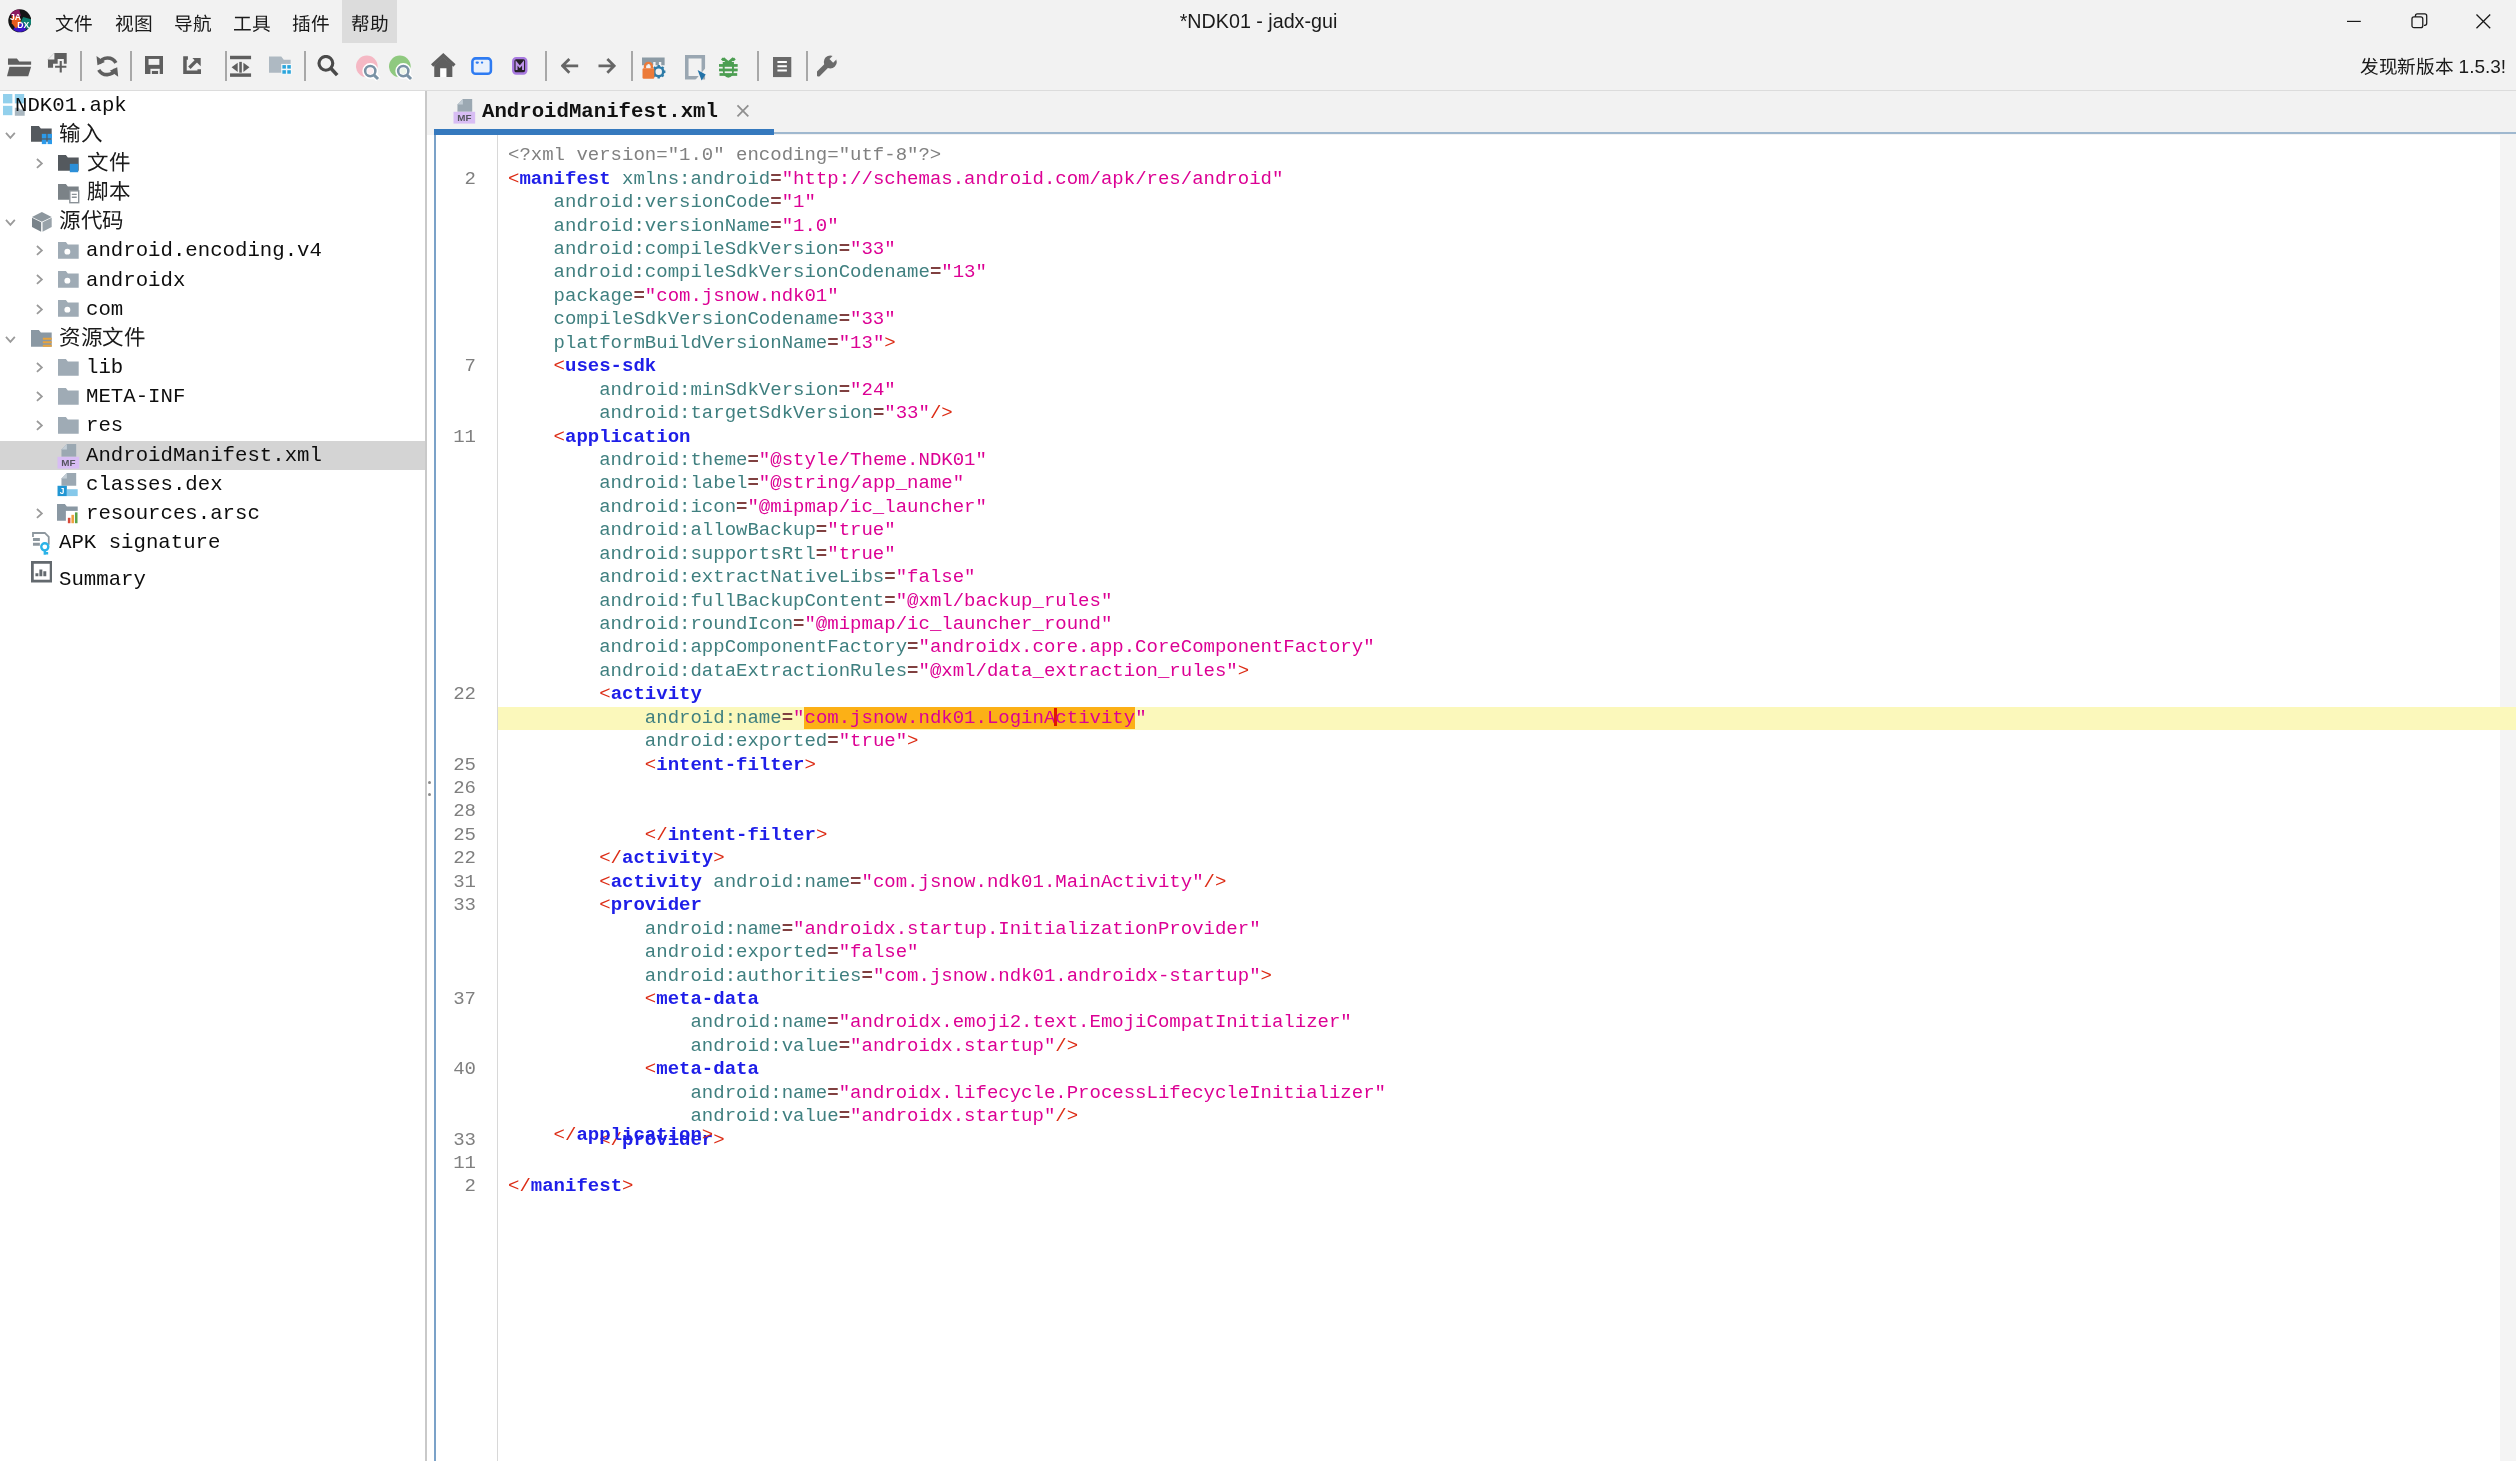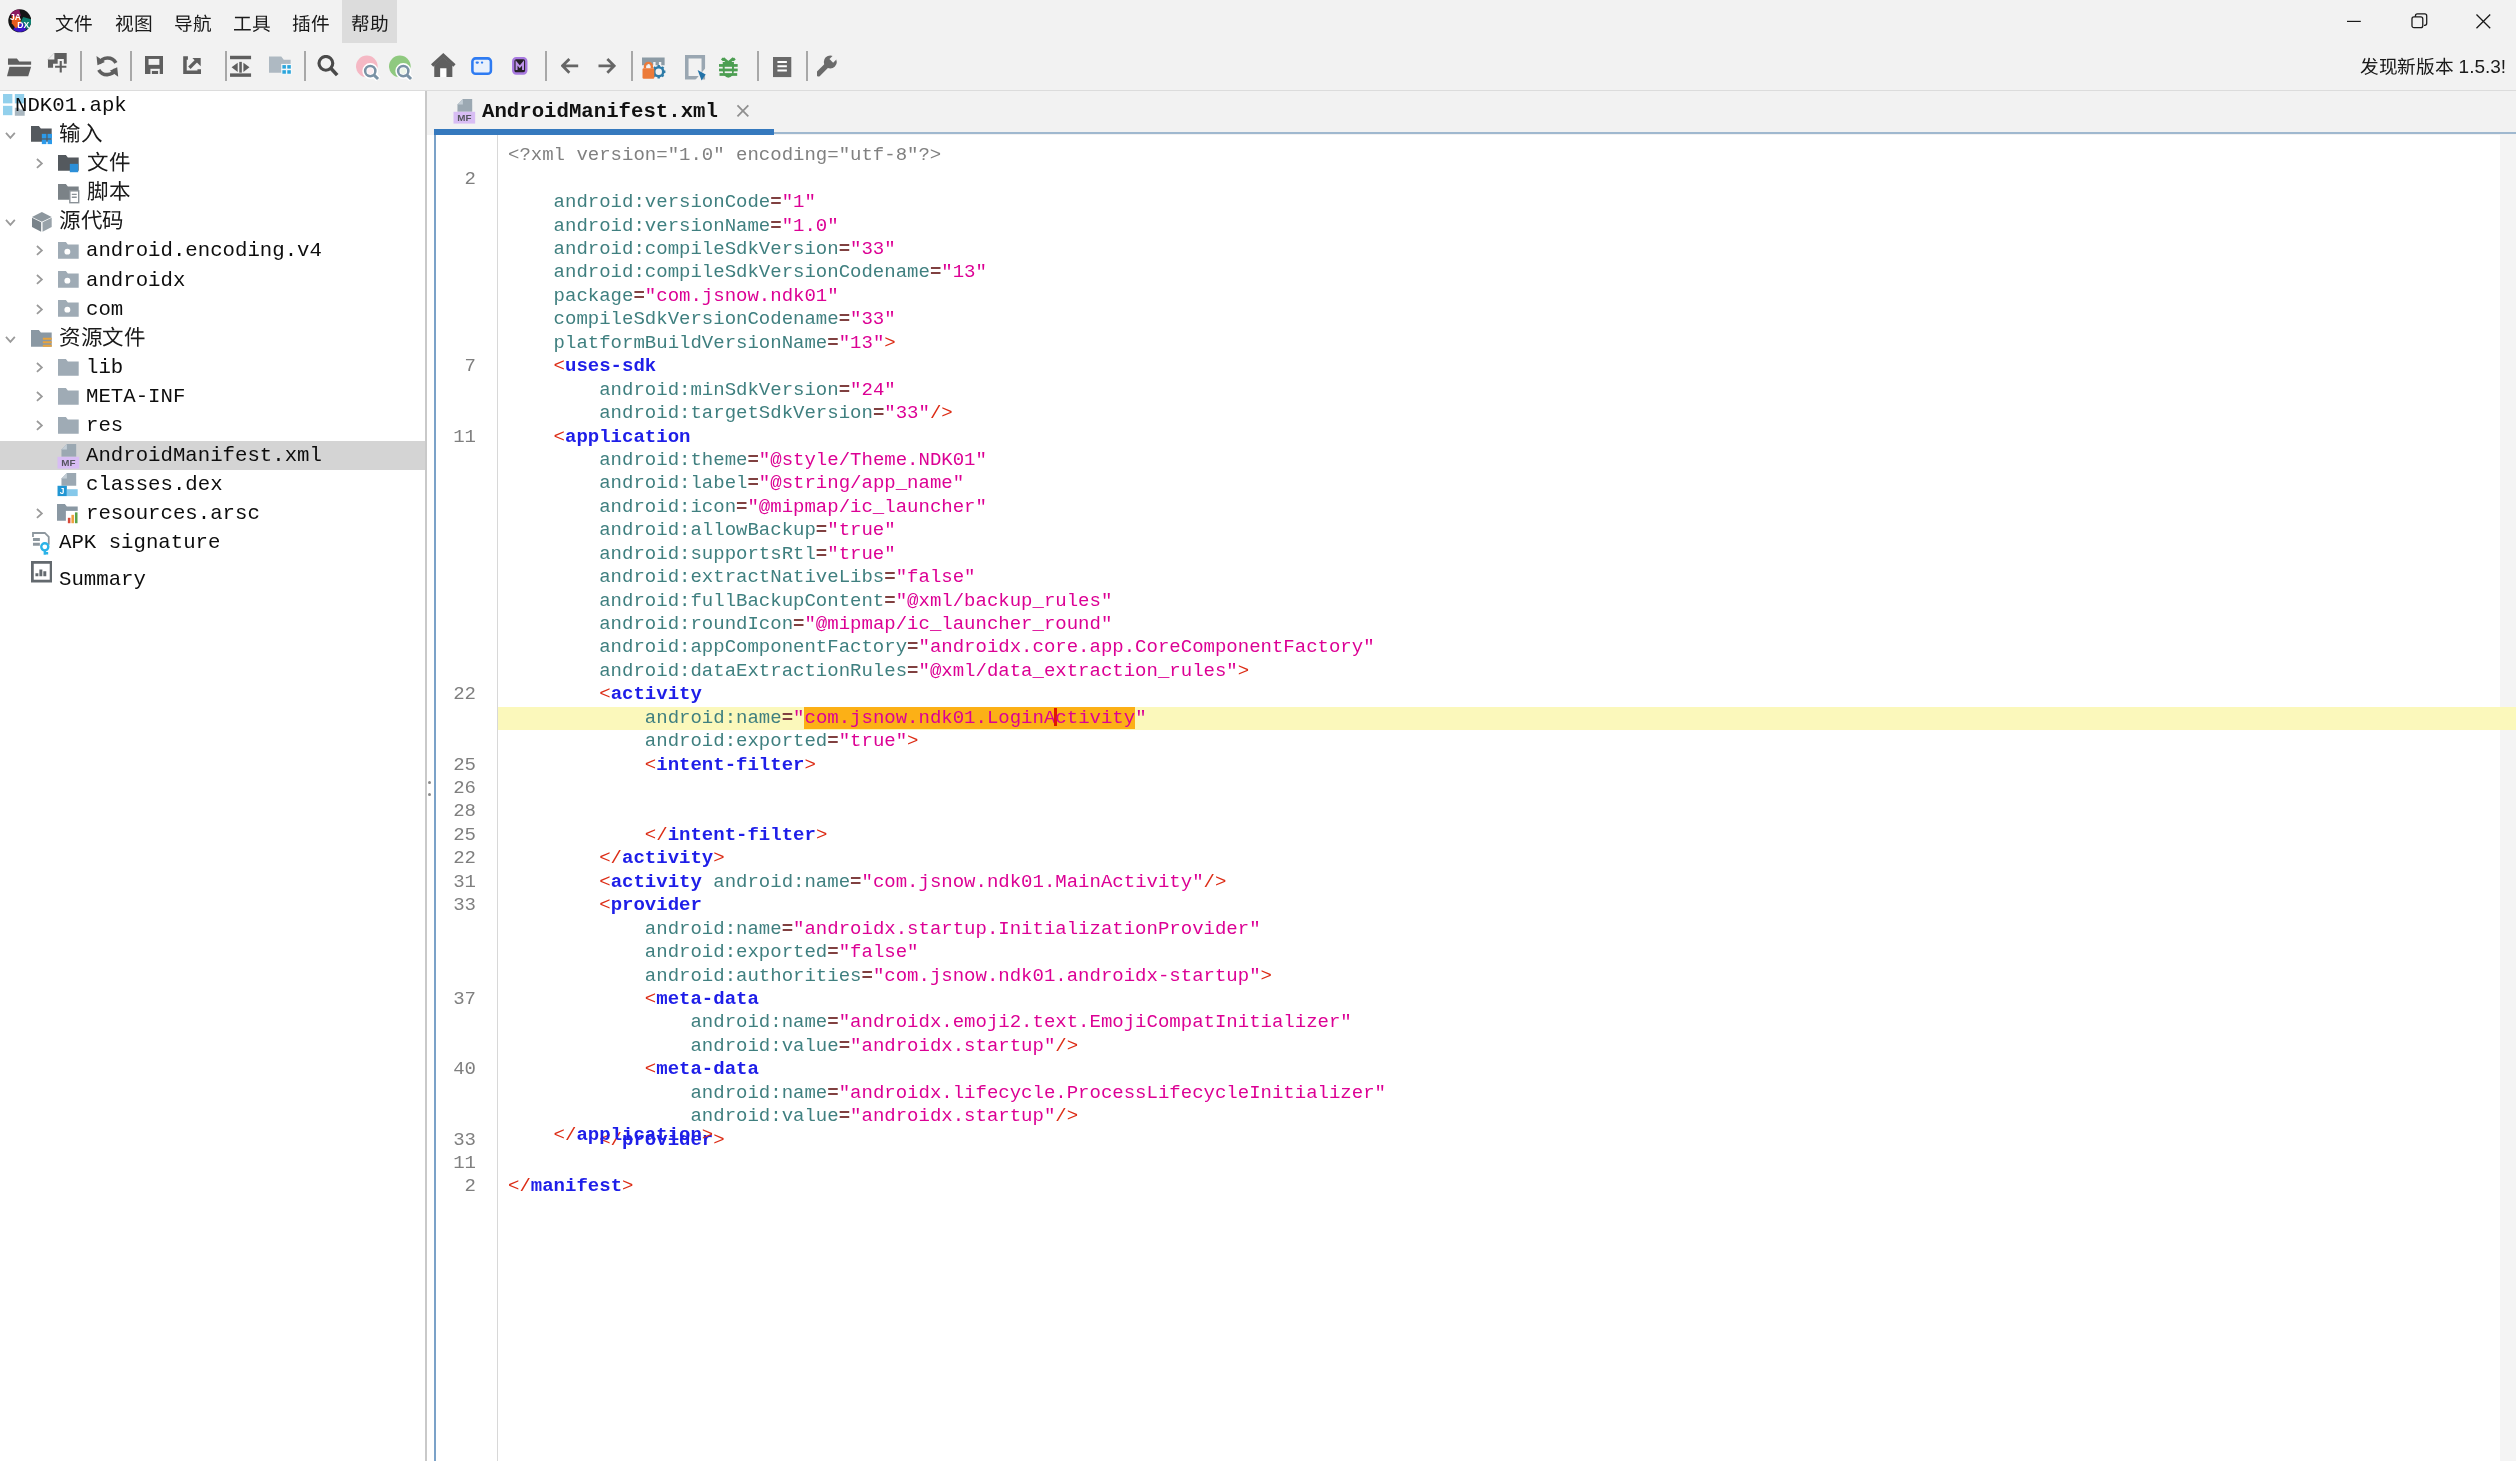--- a/index.html
+++ b/index.html
@@ -155,20 +155,21 @@
       </svg></div>
   <svg style="position:absolute;left:7.9px;top:9.4px" width="23.6" height="23.6" viewBox="0 0 24 24">
       <circle cx="12" cy="12" r="11.7" fill="#151515"></circle>
       <path fill="#8b1a62" d="M2.5 5 A11.7 11.7 0 0 1 11.5 .4 L13 6.8 L5.8 10.6 Z"></path>
       <path fill="#0e8070" d="M23.6 10.5 A11.7 11.7 0 0 1 19.3 20.8 L13 13 L15.5 8.2 Z"></path>
       <path fill="#3b16c8" d="M18.7 21.3 A11.7 11.7 0 0 1 5.3 21 L9.2 13.4 L15.4 13.9 Z"></path>
       <path fill="#e85c1e" d="M3.8 7.2 l8.2 1 1.4 5.8 -5.3 5.8 -4.3-5.3 Z"></path>
       <text x="7.6" y="10.8" font-family="Liberation Sans,sans-serif" font-size="8.8" font-weight="bold" fill="#fff" text-anchor="middle">JA</text>
       <text x="15.6" y="19.8" font-family="Liberation Sans,sans-serif" font-size="8.8" font-weight="bold" fill="#fff" text-anchor="middle">DX</text>
     </svg>
+  <div id="title">*NDK01 - jadx-gui</div>
   <svg style="position:absolute;left:2347px;top:13.8px" width="14.8" height="14.8" viewBox="0 0 15 15">
       <path stroke="#1a1a1a" stroke-width="1.2" d="M0 7.5 h14"></path>
     </svg>
     <svg style="position:absolute;left:2411px;top:12.8px" width="16.7" height="16.7" viewBox="0 0 17 17">
       <rect x="1" y="4" width="11" height="11" rx="2" fill="none" stroke="#1a1a1a" stroke-width="1.3"></rect>
       <path fill="none" stroke="#1a1a1a" stroke-width="1.3" d="M4.5 3.8 V3 a2 2 0 0 1 2-2 h7.5 a2 2 0 0 1 2 2 v7.5 a2 2 0 0 1 -2 2 h-0.8"></path>
     </svg>
     <svg style="position:absolute;left:2475px;top:12.8px" width="16.7" height="16.7" viewBox="0 0 17 17">
       <path stroke="#1a1a1a" stroke-width="1.3" d="M1.5 1.5 L15.5 15.5 M15.5 1.5 L1.5 15.5"></path>
     </svg>
@@ -504,20 +505,21 @@
   <svg style="position:absolute;left:735px;top:103px" width="15.8" height="15.8" viewBox="0 0 16 16">
     <path stroke="#8f8f8f" stroke-width="1.8" d="M2.5 2.5 L13.5 13.5 M13.5 2.5 L2.5 13.5"></path>
     </svg>
 
   <div id="editor"></div>
   <div id="edgeline"></div>
   <div id="gutterline"></div>
   <div id="scrolltrack"></div>
   <div class="cl" style="top:144px"><span class="gy">&lt;?xml version="1.0" encoding="utf-8"?&gt;</span></div>
 <div class="gn" style="top:168px">2</div>
+    <div class="cl" style="top:168px"><span class="rd">&lt;</span><span class="tg">manifest</span> <span class="at">xmlns:android</span><span class="op">=</span><span class="pk">"http://schemas.android.com/apk/res/android"</span></div>
 <div class="cl" style="top:191px">    <span class="at">android:versionCode</span><span class="op">=</span><span class="pk">"1"</span></div>
 <div class="cl" style="top:215px">    <span class="at">android:versionName</span><span class="op">=</span><span class="pk">"1.0"</span></div>
 <div class="cl" style="top:238px">    <span class="at">android:compileSdkVersion</span><span class="op">=</span><span class="pk">"33"</span></div>
 <div class="cl" style="top:261px">    <span class="at">android:compileSdkVersionCodename</span><span class="op">=</span><span class="pk">"13"</span></div>
 <div class="cl" style="top:285px">    <span class="at">package</span><span class="op">=</span><span class="pk">"com.jsnow.ndk01"</span></div>
 <div class="cl" style="top:308px">    <span class="at">compileSdkVersionCodename</span><span class="op">=</span><span class="pk">"33"</span></div>
 <div class="cl" style="top:332px">    <span class="at">platformBuildVersionName</span><span class="op">=</span><span class="pk">"13"</span><span class="rd">&gt;</span></div>
 <div class="gn" style="top:355px">7</div>
     <div class="cl" style="top:355px">    <span class="rd">&lt;</span><span class="tg">uses-sdk</span></div>
 <div class="cl" style="top:379px">        <span class="at">android:minSdkVersion</span><span class="op">=</span><span class="pk">"24"</span></div>

